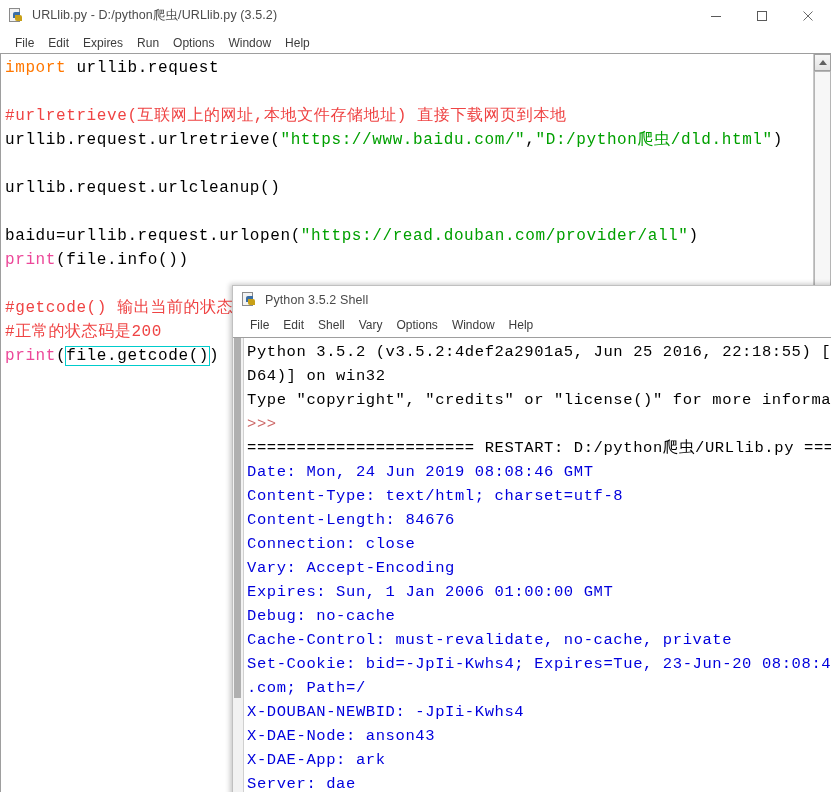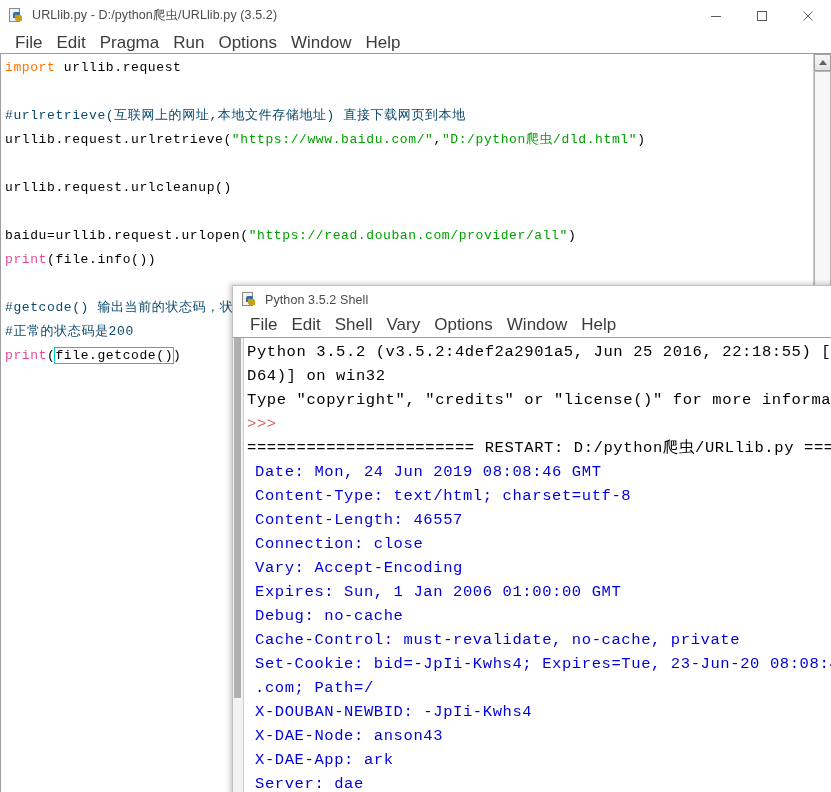--- a/index.html
+++ b/index.html
@@ -80,21 +80,21 @@
   .win-btn svg { display:block; }
 
   .menubar {
     height: 22px;
     display: flex;
     align-items: center;
     padding-left: 8px;
     background: #ffffff;
   }
   .menu-item {
-    font-size: 17px;
+    font-size: 12px;
     color: #3c3c3c;
     padding: 1px 7px;
     white-space: nowrap;
   }
 
   .editor-body {
     position: absolute;
     left: 0; top: 53px;
     right: 0; bottom: 0;
     background: #ffffff;
@@ -105,29 +105,29 @@
     position: absolute;
     left: 0; top: 0;
     right: 17px; bottom: 0;
     background: #ffffff;
     overflow: hidden;
     padding: 2px 0 0 4px;
     box-sizing: border-box;
   }
   .code-line {
     font-family: "Liberation Mono", "DejaVu Sans Mono", monospace;
-    font-size: 13px;
+    font-size: 16px;
     line-height: 24px;
     white-space: pre;
     color: #000000;
     letter-spacing: 0.6px;
   }
   .kw-import { color: #ff7700; }
   .kw-builtin { color: #ec4899; }
-  .comment { color: #0c4a6e; }
+  .comment { color: #ef4444; }
   .str { color: #00a000; }
   .sel-box {
     outline: 1px solid #00cccc;
     outline-offset: 0px;
   }
 
   
   .vscroll {
     position: absolute;
     right: 0; top: 0; bottom: 0;
@@ -221,21 +221,21 @@
   .shell-line {
     font-family: "Liberation Mono", "DejaVu Sans Mono", monospace;
     font-size: 15.5px;
     line-height: 24px;
     white-space: pre;
     color: #000000;
     letter-spacing: 0.6px;
   }
   .sh-prompt { color: #cc6666; }
   .sh-restart { color: #000000; }
-  .sh-out { color: #0000dd; margin-left: 8px; }
+  .sh-out { color: #0000dd; }
 </style>
 </head>
 <body>
 
 <div id="editor-window">
 
   <div class="titlebar">
     <div class="app-icon">
       <div class="doc"></div>
         <div class="snake-b"></div>
@@ -259,21 +259,21 @@
             <line x1="1.5" y1="1.5" x2="10.5" y2="10.5" stroke="#6a6a6a" stroke-width="1"></line>
             <line x1="10.5" y1="1.5" x2="1.5" y2="10.5" stroke="#6a6a6a" stroke-width="1"></line>
           </svg>
       </div>
     </div>
   </div>
 
   <div class="menubar" id="editor-menubar">
       <div class="menu-item">File</div>
       <div class="menu-item">Edit</div>
-      <div class="menu-item">Pragma</div>
+      <div class="menu-item">Expires</div>
       <div class="menu-item">Run</div>
       <div class="menu-item">Options</div>
       <div class="menu-item">Window</div>
       <div class="menu-item">Help</div>
     </div>
 
   <div class="editor-body">
     <div class="code-area" id="code-area">
         <div class="code-line"><span class="kw-import">import</span><span> urllib.request</span></div>
         <div class="code-line">&nbsp;</div>
@@ -324,21 +324,21 @@
       <div class="thumb"></div>
     </div>
     <div class="shell-text" id="shell-text">
         <div class="shell-line"><span class="sh-restart">Python 3.5.2 (v3.5.2:4def2a2901a5, Jun 25 2016, 22:18:55) [MSC v.1900 64 bit (AM</span></div>
         <div class="shell-line"><span class="sh-restart">D64)] on win32</span></div>
         <div class="shell-line"><span class="sh-restart">Type "copyright", "credits" or "license()" for more information.</span></div>
         <div class="shell-line"><span class="sh-prompt">&gt;&gt;&gt;</span></div>
         <div class="shell-line"><span class="sh-restart">======================= RESTART: D:/python爬虫/URLlib.py =======================</span></div>
         <div class="shell-line"><span class="sh-out">Date: Mon, 24 Jun 2019 08:08:46 GMT</span></div>
         <div class="shell-line"><span class="sh-out">Content-Type: text/html; charset=utf-8</span></div>
-        <div class="shell-line"><span class="sh-out">Content-Length: 46557</span></div>
+        <div class="shell-line"><span class="sh-out">Content-Length: 84676</span></div>
         <div class="shell-line"><span class="sh-out">Connection: close</span></div>
         <div class="shell-line"><span class="sh-out">Vary: Accept-Encoding</span></div>
         <div class="shell-line"><span class="sh-out">Expires: Sun, 1 Jan 2006 01:00:00 GMT</span></div>
         <div class="shell-line"><span class="sh-out">Debug: no-cache</span></div>
         <div class="shell-line"><span class="sh-out">Cache-Control: must-revalidate, no-cache, private</span></div>
         <div class="shell-line"><span class="sh-out">Set-Cookie: bid=-JpIi-Kwhs4; Expires=Tue, 23-Jun-20 08:08:46 GMT; Domain=.douban</span></div>
         <div class="shell-line"><span class="sh-out">.com; Path=/</span></div>
         <div class="shell-line"><span class="sh-out">X-DOUBAN-NEWBID: -JpIi-Kwhs4</span></div>
         <div class="shell-line"><span class="sh-out">X-DAE-Node: anson43</span></div>
         <div class="shell-line"><span class="sh-out">X-DAE-App: ark</span></div>

